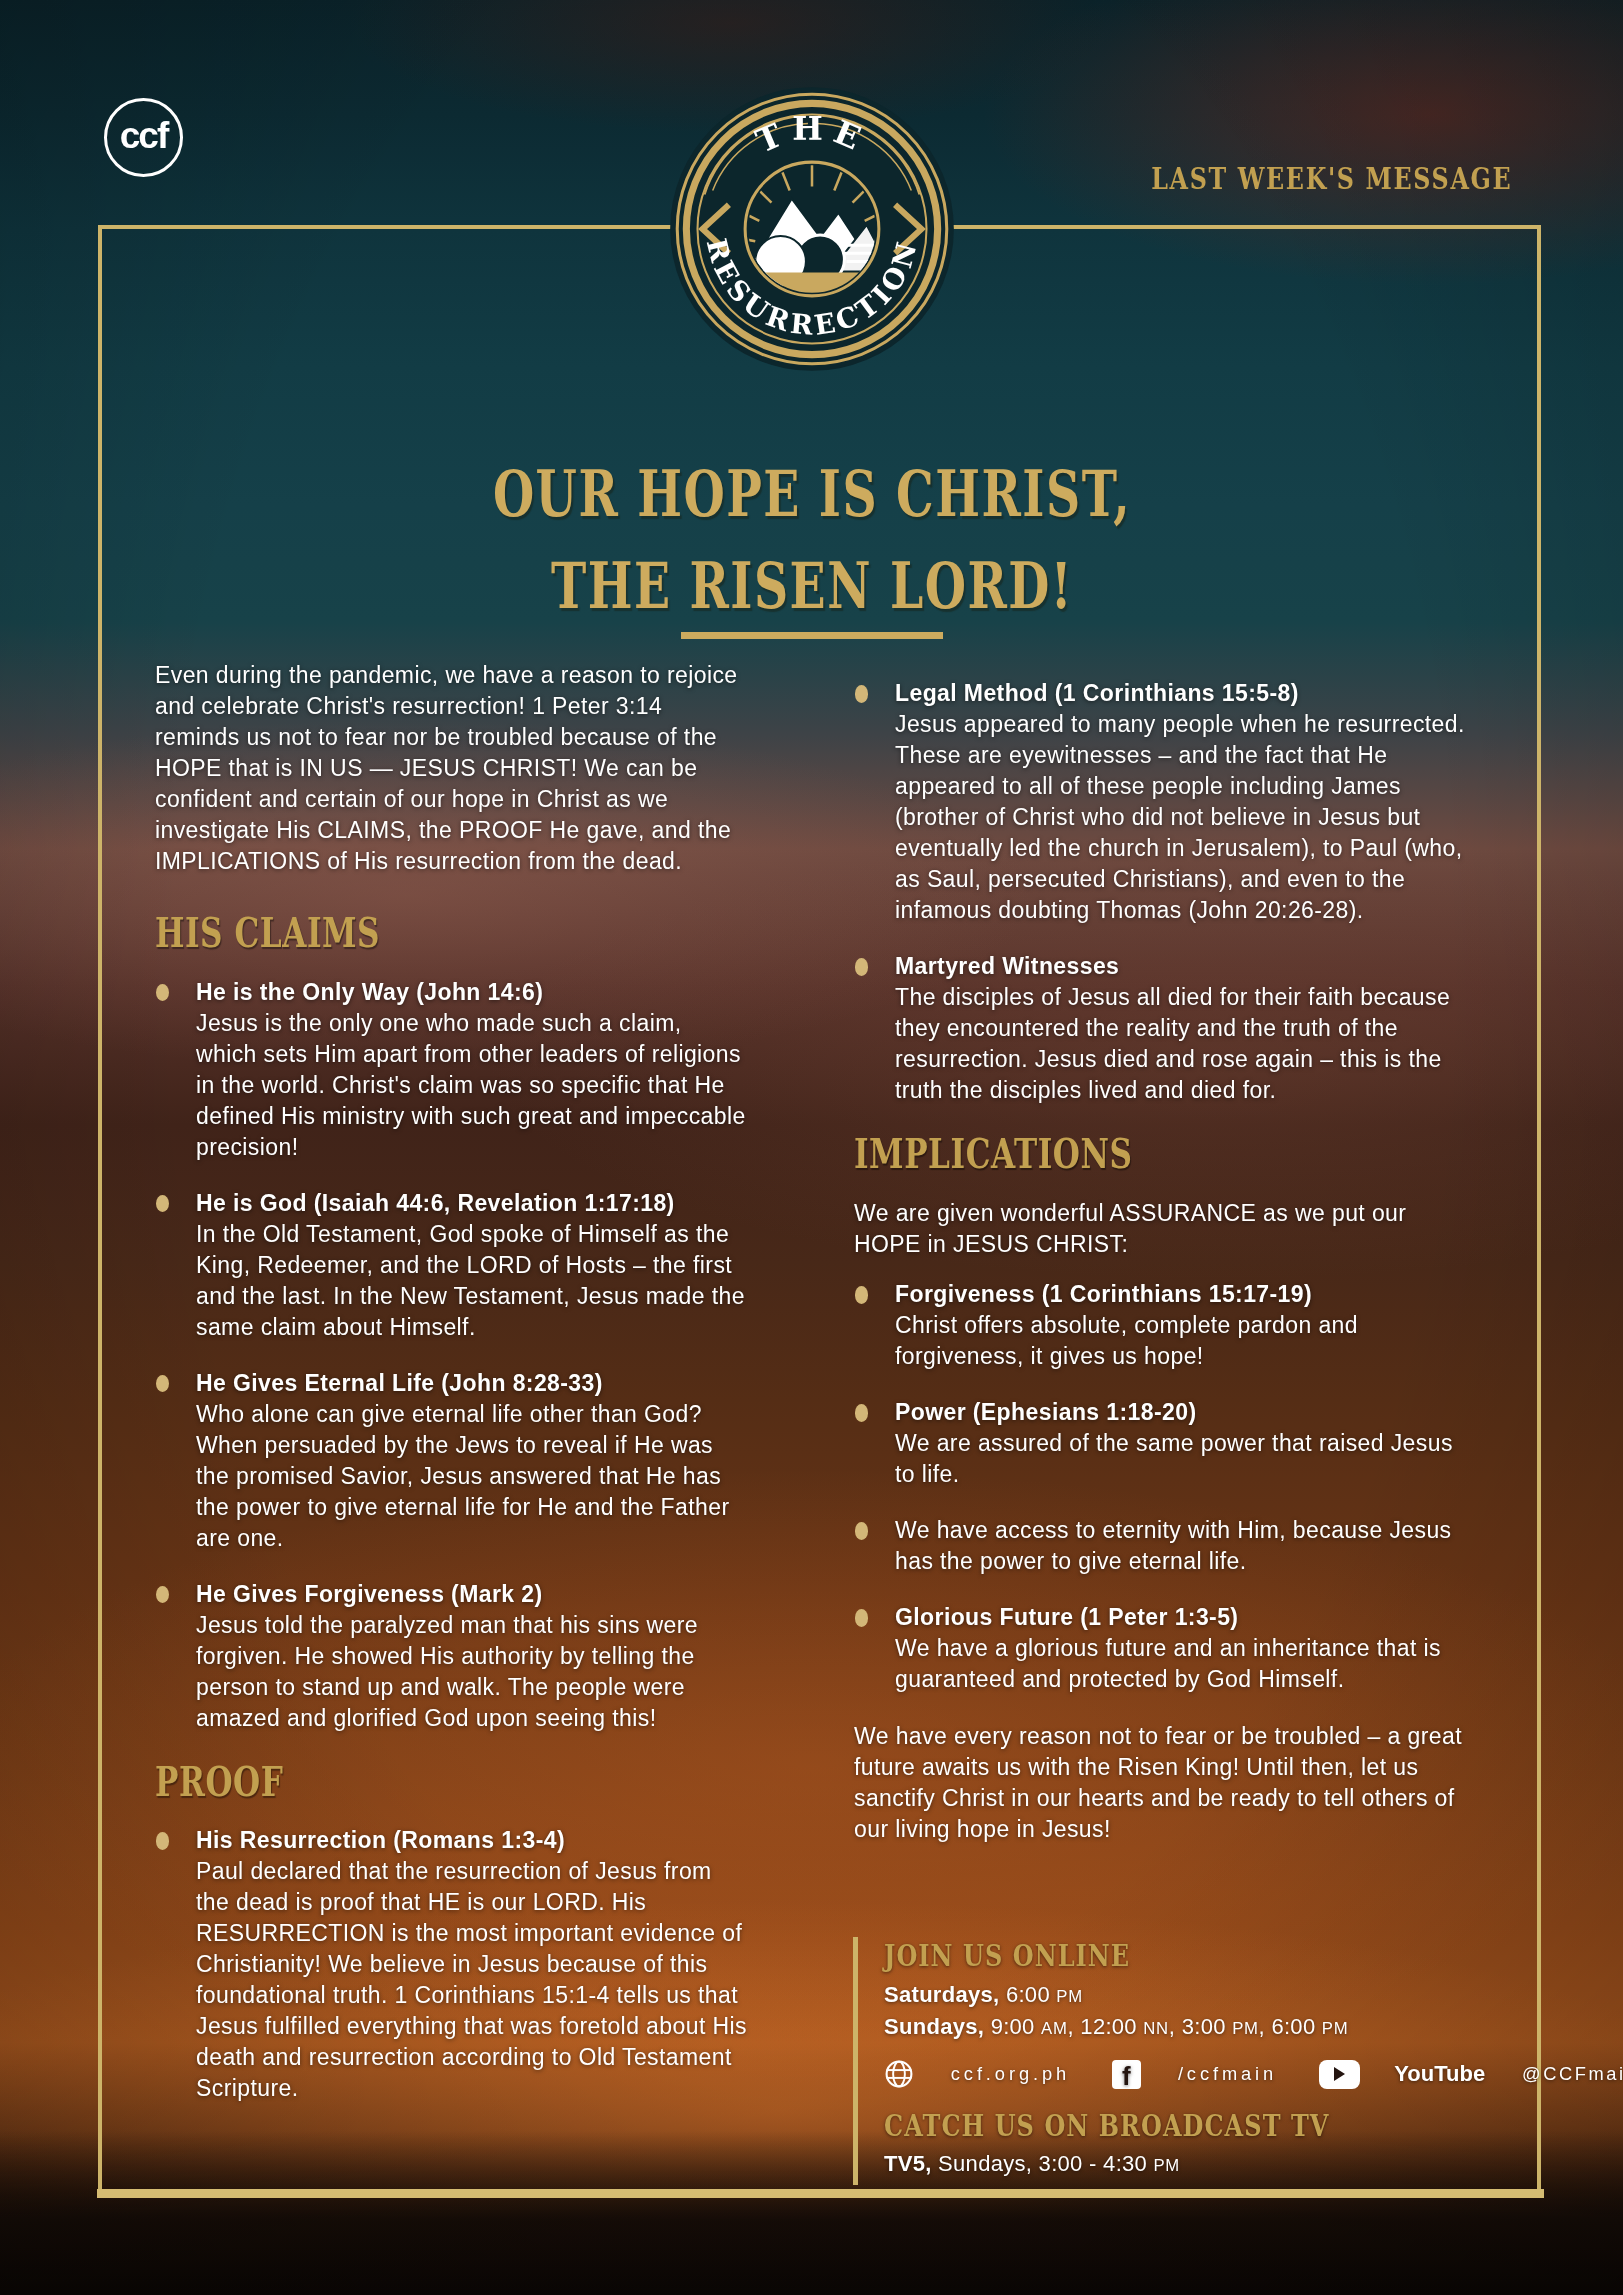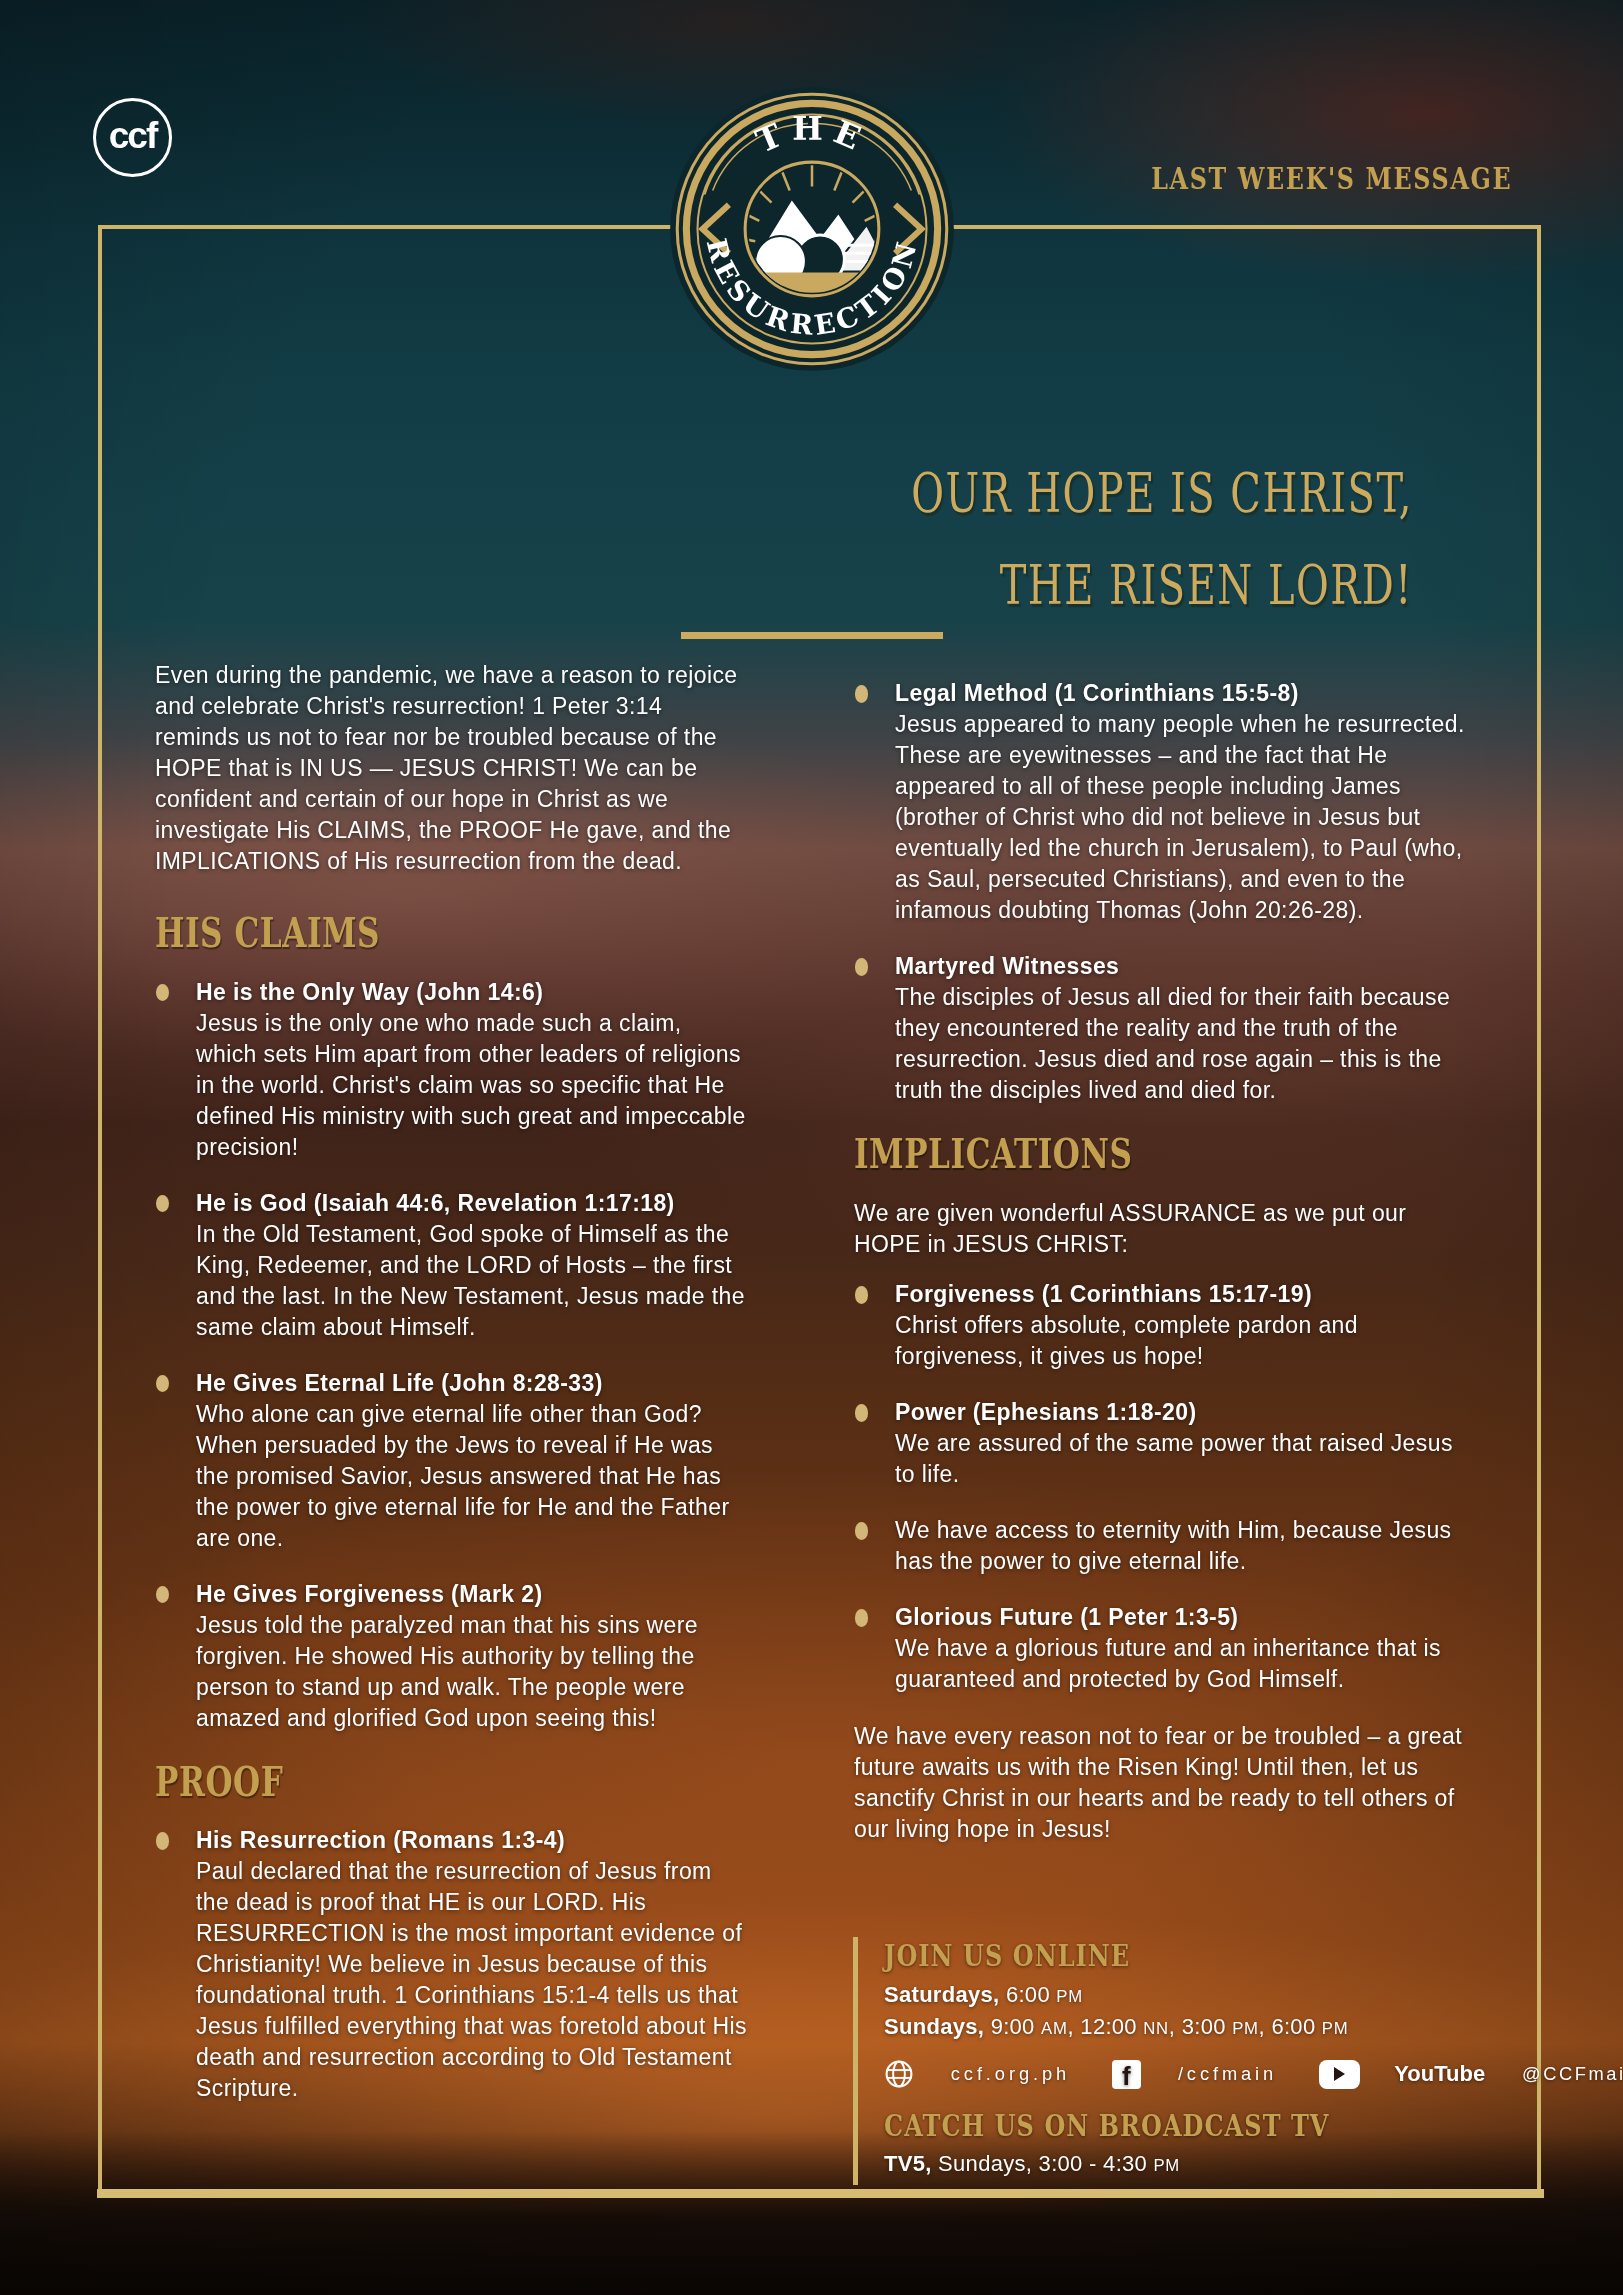--- a/index.html
+++ b/index.html
@@ -23,32 +23,32 @@
     background:linear-gradient(to top,#0a0604 0%,#150c07 45%,rgba(20,12,7,0) 100%);}
   .vignette{position:absolute;inset:0;
     background:radial-gradient(ellipse at 50% 42%, transparent 55%, rgba(0,0,0,.22) 100%);}
 
   
   .frame{position:absolute;left:98px;top:225px;width:1443px;height:1966px;
     border:4.6px solid #CDB469;border-bottom:none;box-sizing:border-box;}
   .frame-bottom{position:absolute;left:97px;top:2189px;width:1447px;height:9.2px;background:#D5BC72;}
 
   
-  .ccf-logo{position:absolute;left:93px;top:98px;width:79px;height:79px;border:3.9px solid #ffffff;
+  .ccf-logo{position:absolute;left:104px;top:98px;width:79px;height:79px;border:3.9px solid #ffffff;
     border-radius:50%;box-sizing:border-box;display:flex;align-items:center;justify-content:center;}
   .ccf-logo span{font-weight:700;font-size:37px;letter-spacing:-2px;color:#fff;transform:translateY(-2px);}
 
   .kicker{position:absolute;top:162px;right:112px;color:#C2A050;
     font-family:"DejaVu Serif",serif;font-weight:700;font-size:29px;letter-spacing:2px;
     transform:scaleX(.82);transform-origin:right center;white-space:nowrap;}
 
   .badge{position:absolute;left:660px;top:77px;width:304px;height:304px;}
 
-  .title{position:absolute;left:0;top:448px;width:100%;text-align:right;color:#CDAB5E;
-    font-family:"DejaVu Serif",serif;font-weight:400;font-size:54px;line-height:92px;letter-spacing:2px;
+  .title{position:absolute;left:0;top:448px;width:100%;text-align:center;color:#CDAB5E;
+    font-family:"DejaVu Serif",serif;font-weight:700;font-size:64px;line-height:92px;letter-spacing:2px;
     text-shadow:2.6px 3.3px 1.3px rgba(25,30,18,.45);}
   .title div{transform:scaleX(.74);transform-origin:center;white-space:nowrap;}
   .title-divider{position:absolute;left:681px;top:632px;width:262px;height:6.5px;background:#CDAB5E;}
 
   
   .col{position:absolute;font-size:23px;line-height:31px;letter-spacing:0.4px;
     text-shadow:0 1.3px 4.6px rgba(0,0,0,.55);}
   .col-left{left:155px;top:660px;width:592px;}
   .col-right{left:854px;top:678px;width:619px;}
   .intro{margin:0 0 33px 0;}

